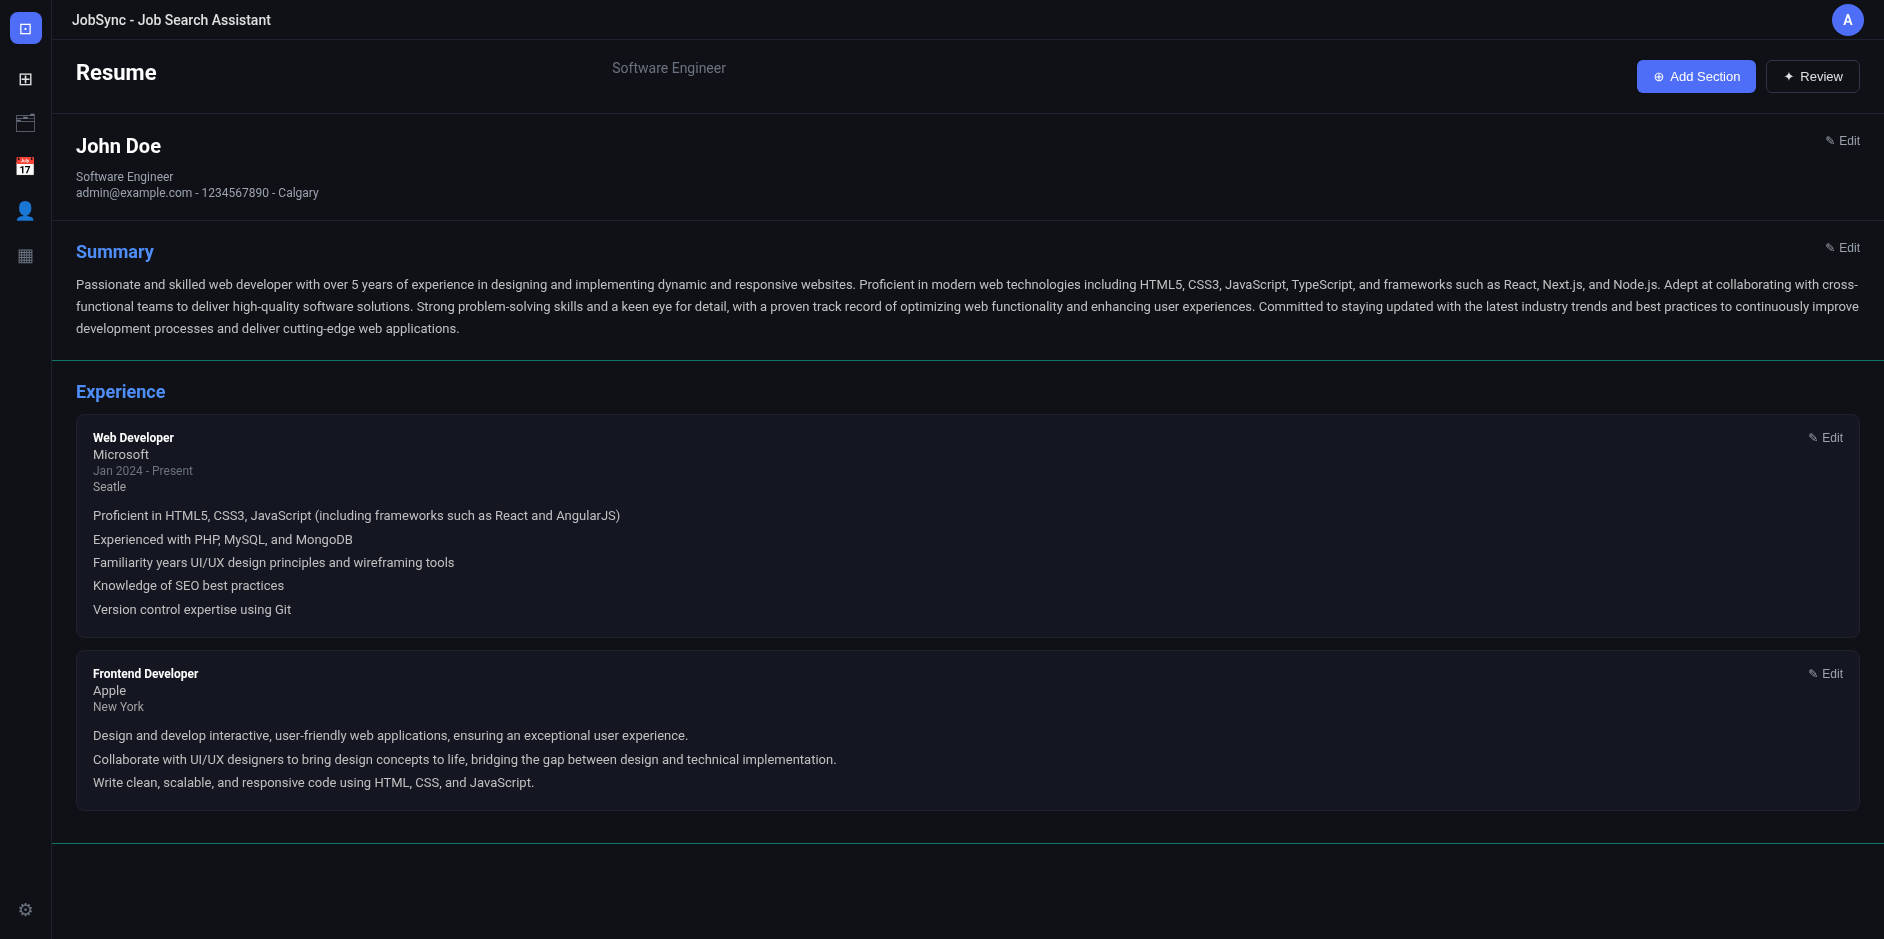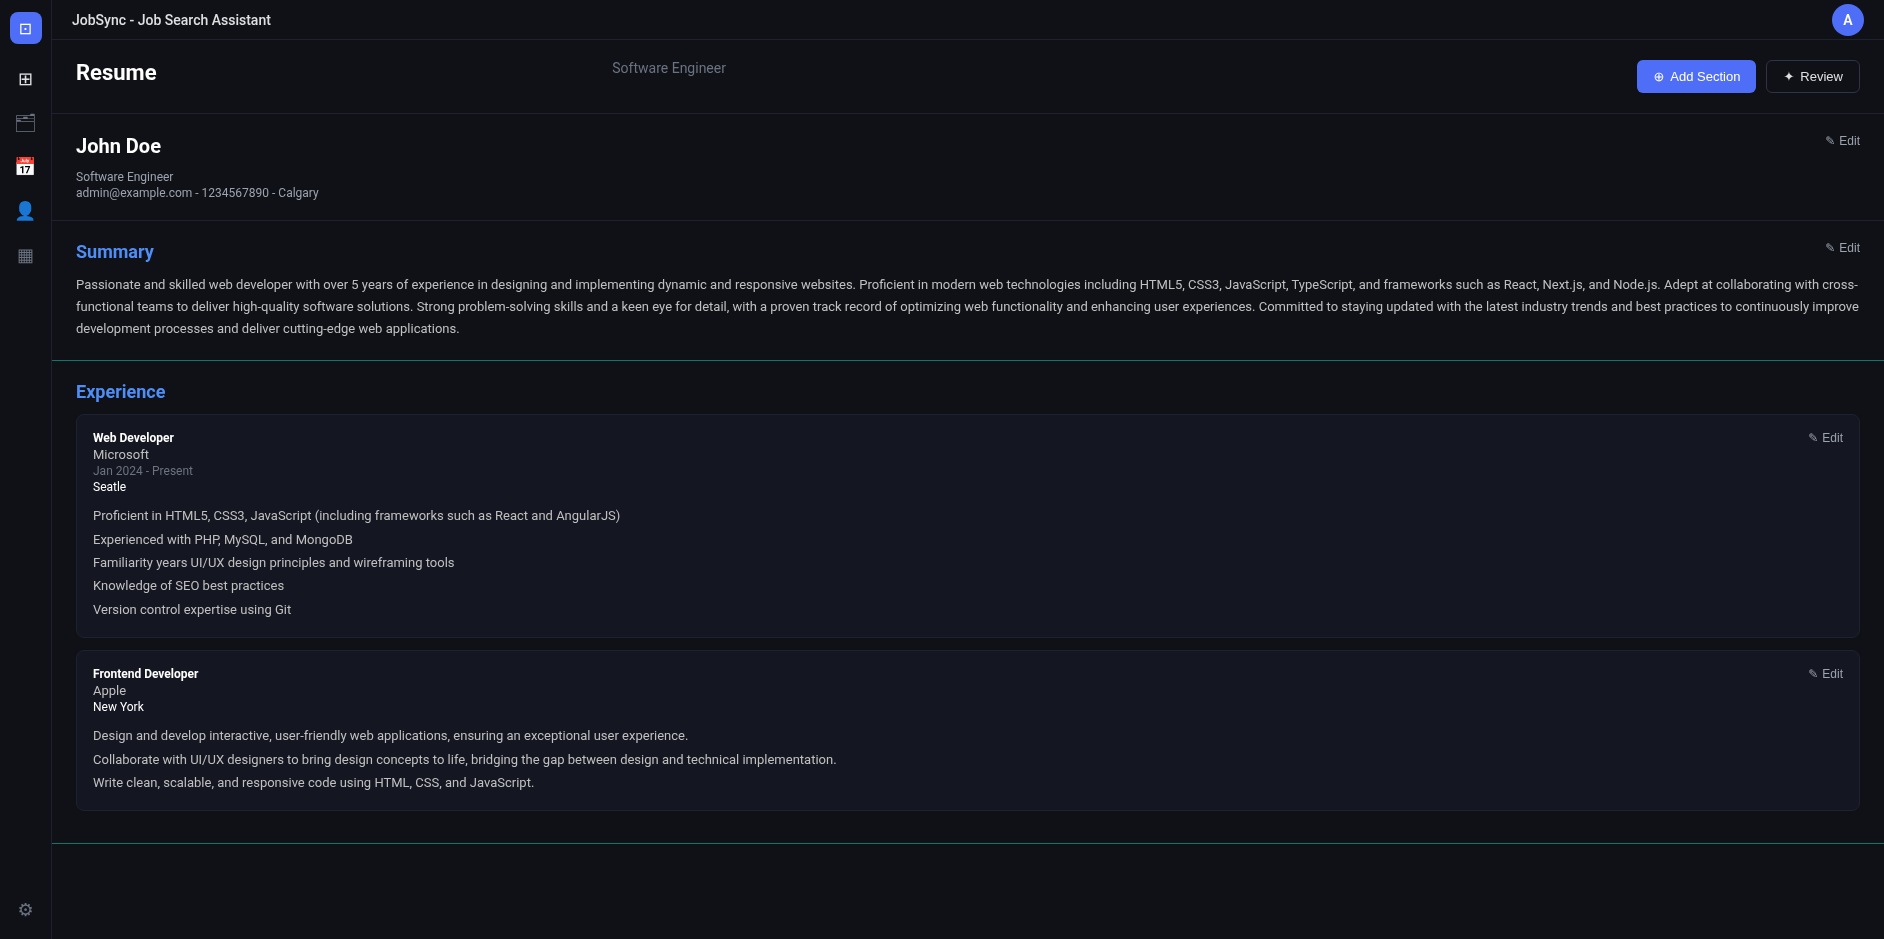--- a/index.html
+++ b/index.html
@@ -232,21 +232,21 @@
       color: #c0c0c0;
       margin-bottom: 2px;
     }
     .exp-date {
       font-size: 12px;
       color: #6b7280;
       margin-bottom: 2px;
     }
     .exp-location {
       font-size: 12px;
-      color: #ffffff;
+      color: #a3a3a3;
       margin-bottom: 10px;
     }
     .exp-bullets {
       font-size: 13px;
       color: #c0c0c0;
       line-height: 1.8;
     }
     .exp-edit {
       position: absolute;
       top: 16px;

